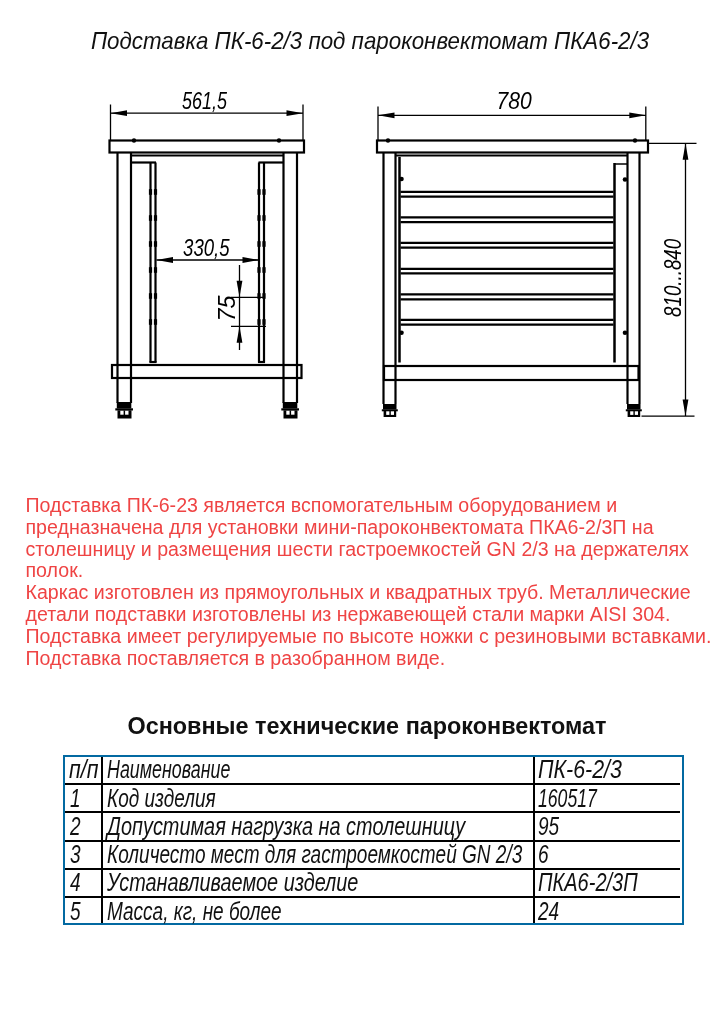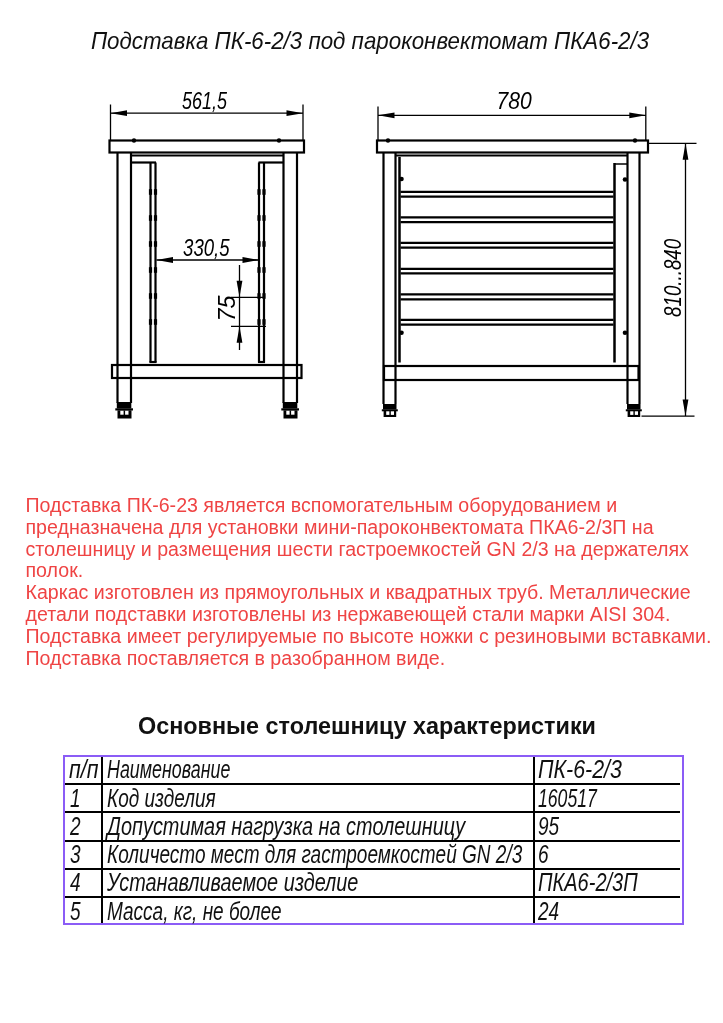--- a/index.html
+++ b/index.html
@@ -198,23 +198,23 @@
 Подставка ПК-6-23 является вспомогательным оборудованием и<br>
 предназначена для установки мини-пароконвектомата ПКА6-2/3П на<br>
 столешницу и размещения шести гастроемкостей GN 2/3 на держателях<br>
 полок.<br>
 Каркас изготовлен из прямоугольных и квадратных труб. Металлические<br>
 детали подставки изготовлены из нержавеющей стали марки AISI 304.<br>
 Подставка имеет регулируемые по высоте ножки с резиновыми вставками.<br>
 Подставка поставляется в разобранном виде.
 </div>
 
-<div class="abs" id="heading" style="left:367px;top:713.3px;font-size:23.4px;font-weight:bold;transform:translateX(-50%);white-space:nowrap">Основные столешницу характеристики</div>
-
-<div class="abs" id="spec-table" style="left:62.5px;top:754.5px;width:621.5px;height:170.5px;border:2px solid #8b5cf6;box-sizing:border-box">
+<div class="abs" id="heading" style="left:367px;top:713.3px;font-size:23.4px;font-weight:bold;transform:translateX(-50%);white-space:nowrap">Основные технические пароконвектомат</div>
+
+<div class="abs" id="spec-table" style="left:62.5px;top:754.5px;width:621.5px;height:170.5px;border:2px solid #0369a1;box-sizing:border-box">
 
   <div class="abs" style="left:36px;top:0;width:2px;height:166.5px;background:#000"></div>
 
   <div class="abs" style="left:468px;top:0;width:2px;height:166.5px;background:#000"></div>
 
   <div class="abs" style="left:0;top:26.5px;width:615px;height:2px;background:#000"></div>
   <div class="abs" style="left:0;top:54.7px;width:615px;height:2px;background:#000"></div>
   <div class="abs" style="left:0;top:83px;width:615px;height:2px;background:#000"></div>
   <div class="abs" style="left:0;top:111.3px;width:615px;height:2px;background:#000"></div>
   <div class="abs" style="left:0;top:139.5px;width:615px;height:2px;background:#000"></div>

